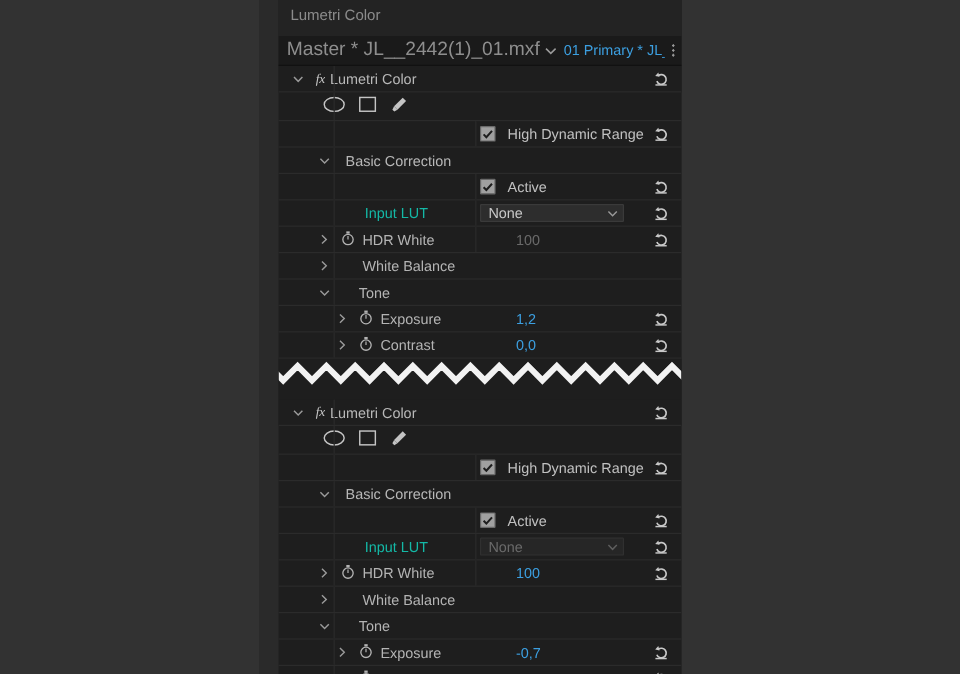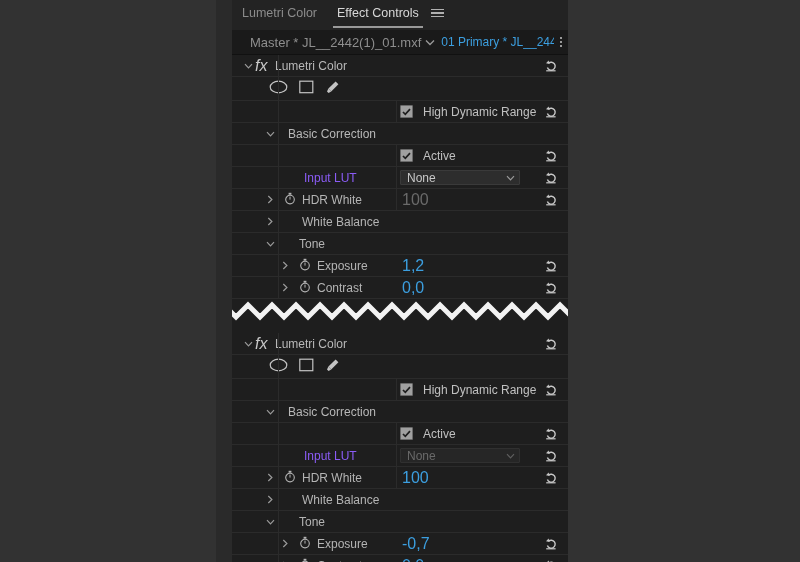--- a/index.html
+++ b/index.html
@@ -42,21 +42,21 @@
     gap:2px;width:13px;height:26px;margin-left:2px;vertical-align:middle;
   }
   .tab-menu i{display:block;height:1.5px;background:#b0b0b0;width:13px;}
   .tabwrap{display:flex;align-items:center;height:26px;}
   
   .masterbar{
     position:relative;height:24px;background:#1a1a1a;
     display:flex;align-items:center;border-bottom:1px solid #111;
   }
   .master-label{
-    padding-left:18px;font-size:13px;color:#8e8e8e;white-space:nowrap;
+    padding-left:7px;font-size:16px;color:#8e8e8e;white-space:nowrap;
   }
   .chev-down{
     width:18px;height:24px;display:flex;align-items:center;justify-content:center;
   }
   .chev-down svg{display:block;}
   .primary-label{
     font-size:12px;color:#3c9fe0;white-space:nowrap;overflow:hidden;
     padding-left:2px;flex:1;
   }
   .dots{
@@ -76,27 +76,27 @@
     position:relative;height:21px;display:flex;align-items:center;
     border-bottom:1px solid #2b2b2b;
   }
   .row.fxhead{height:21px;background:#1e1e1e;}
   .row.tools{height:23px;border-bottom:1px solid #2b2b2b;}
   .twisty{
     width:14px;height:21px;display:flex;align-items:center;justify-content:center;
     flex:0 0 auto;
   }
   .fxglyph{
-    font-style:italic;font-family:Liberation Sans, sans-serif;font-size:16px;
-    color:#c8c8c8;width:16px;text-align:left;flex:0 0 auto;
+    font-style:italic;font-family:Liberation Serif, serif;font-size:11px;
+    color:#c8c8c8;width:16px;text-align:right;flex:0 0 auto;
   }
   .rowlabel{color:#b4b4b4;font-size:12px;white-space:nowrap;}
-  .rowlabel.dim{color:#8b5cf6;}
+  .rowlabel.dim{color:#14b8a6;}
   .rowlabel.head{color:#b8b8b8;}
-  .value{color:#3c9fe0;font-size:16px;white-space:nowrap;}
+  .value{color:#3c9fe0;font-size:12px;white-space:nowrap;margin-left:28px;}
   .value.dim{color:#6a6a6a;}
   .reset{
     position:absolute;right:9px;top:50%;transform:translateY(-50%);
     width:16px;height:14px;
   }
   
   .vrule{
     position:absolute;top:0;bottom:0;width:1px;background:#2b2b2b;
   }
   .chk{
@@ -121,31 +121,20 @@
 <body>
 
 <div id="left-gutter"></div>
 
 <div id="panel">
 
   <div class="tabbar">
     <div class="tab">
       <span>Lumetri Color</span>
     </div>
-    <div class="tabwrap">
-      <div class="tab active">
-        <span>Effect Controls</span>
-        <span class="tabline"></span>
-      </div>
-      <span class="tab-menu">
-        <i></i>
-          <i></i>
-          <i></i>
-      </span>
-    </div>
   </div>
 
   <div class="masterbar">
     <span class="master-label">Master * JL__2442(1)_01.mxf</span>
     <span class="chev-down">
       <svg width="10" height="7" viewBox="0 0 10 7">
           <path d="M1 1.5 L5 5.5 L9 1.5" fill="none" stroke="#9a9a9a" stroke-width="1.3"></path>
         </svg>
     </span>
     <span class="primary-label">01 Primary * JL__2442(1)__</span>

